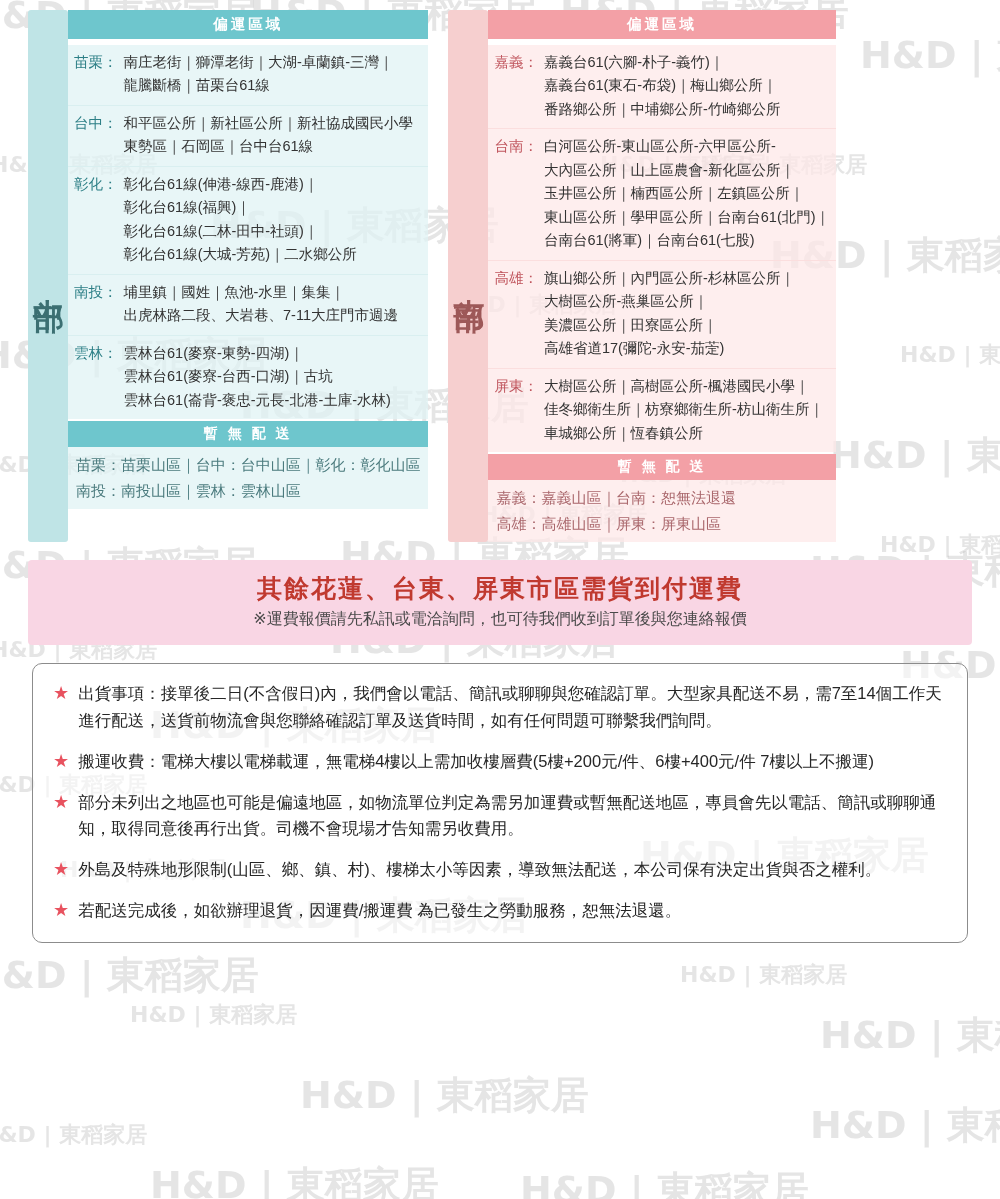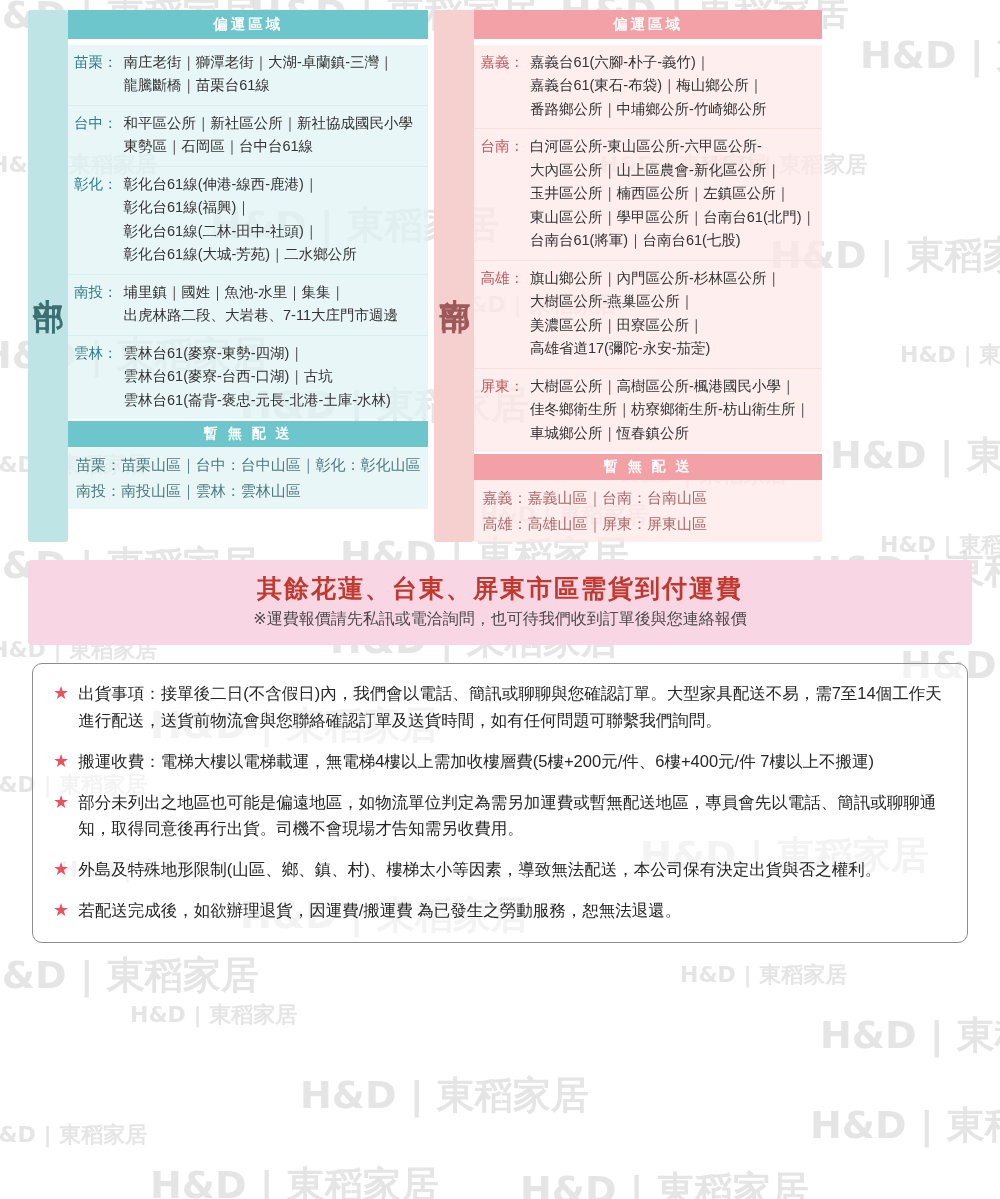--- a/index.html
+++ b/index.html
@@ -20,21 +20,21 @@
     font-weight:bold;
     font-family:"DejaVu Sans",sans-serif;
   }
   .wm.big{ font-size:38px; }
   .wm.small{ font-size:22px; }
 
   .page{ position:relative; z-index:2; }
 
   
   .regions{
-    display:flex; gap:6px;
+    display:flex; gap:20px;
     padding:10px 28px 0 28px;
   }
   .panel{ position:relative; display:flex; }
   .panel .sidetab{
     width:40px; flex:0 0 40px;
     display:flex; align-items:center; justify-content:center;
     writing-mode:vertical-rl; text-orientation:upright;
     font-size:31px; font-weight:bold; letter-spacing:2px;
     border-radius:3px;
   }
@@ -261,21 +261,21 @@
             <div class="val">
               <div>大樹區公所｜高樹區公所-楓港國民小學｜</div>
               <div>佳冬鄉衛生所｜枋寮鄉衛生所-枋山衛生所｜</div>
               <div>車城鄉公所｜恆春鎮公所</div>
             </div>
           </div>
 
         </div>
         <div class="nodel-hdr">暫 無 配 送</div>
         <div class="nodel-body">
-          <div>嘉義：嘉義山區｜台南：台南山區</div>
+          <div>嘉義：嘉義山區｜台南：恕無法退還</div>
           <div>高雄：高雄山區｜屏東：屏東山區</div>
         </div>
       </div>
     </div>
 
   </div>
 
   <div class="banner">
     <div class="b1">其餘花蓮、台東、屏東市區需貨到付運費</div>
     <div class="b2">※運費報價請先私訊或電洽詢問，也可待我們收到訂單後與您連絡報價</div>

